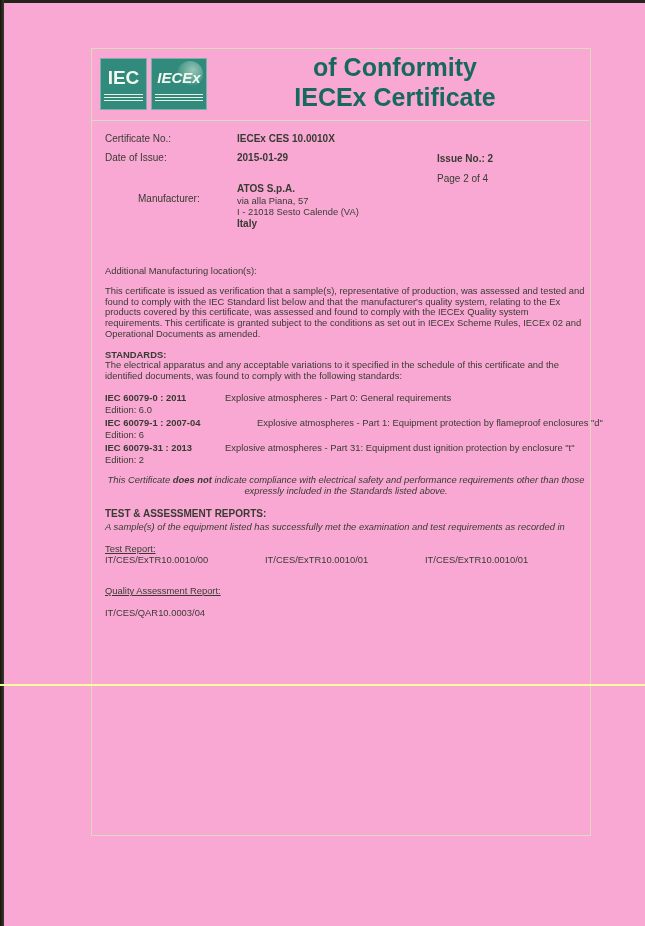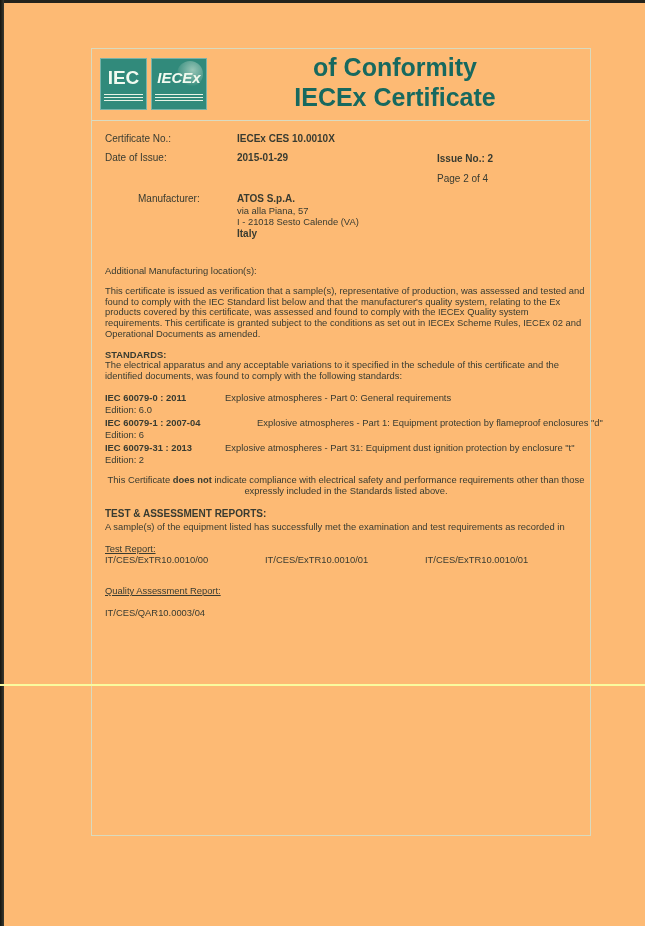--- a/index.html
+++ b/index.html
@@ -1,28 +1,28 @@
 <!DOCTYPE html>
 <html><head>
 <meta charset="utf-8">
 <style>
   html,body{margin:0;padding:0;}
   body{width:645px;height:926px;background:#e9ec4a;font-family:"Liberation Sans",sans-serif;}
-  .page{position:relative;width:645px;height:926px;background:#fdba74;overflow:hidden;}
+  .page{position:relative;width:645px;height:926px;background:#f9a8d4;overflow:hidden;}
   .edge-top{position:absolute;top:0;left:0;width:645px;height:3px;background:#23231c;}
   .edge-left{position:absolute;top:0;left:0;width:4px;height:926px;background:linear-gradient(to right,#15150f,#3a3a30);}
   .fold-line{position:absolute;left:0;top:684px;width:645px;height:2px;background:#f9fb9f;}
   .content-frame{position:absolute;left:91px;top:48px;width:498px;height:786px;border:1px solid #d9dabe;}
   .header-divider{position:absolute;left:92px;top:120px;width:497px;height:1px;background:#dadbc2;}
 
   .abs{position:absolute;}
   .txt{color:#383b31;font-size:10px;white-space:nowrap;}
   .small{font-size:9.4px;}
   .b{font-weight:bold;}
-  .i{}
+  .i{font-style:italic;}
   .u{text-decoration:underline;}
 
   
   .logos{position:absolute;left:100px;top:58px;display:flex;gap:4px;}
   .logo-box{width:47px;height:52px;background:#318a7b;position:relative;box-shadow:inset 0 0 0 1px rgba(255,255,255,.35);}
   .logo-box .brand{display:block;text-align:center;color:#f2faf0;font-weight:bold;margin-top:9px;}
   .iec .brand{font-size:19px;letter-spacing:0px;}
   .iecex{width:56px;}
   .iecex .brand{font-style:italic;font-size:15px;margin-top:11px;}
   .logo-lines{position:absolute;left:4px;right:4px;bottom:7px;height:9px;
@@ -64,21 +64,21 @@
 
   <div class="abs txt" style="left:105px;top:133px;">Certificate No.:</div>
   <div class="abs txt" style="left:237px;top:133px;font-weight:bold;">IECEx CES 10.0010X</div>
 
   <div class="abs txt" style="left:105px;top:152px;">Date of Issue:</div>
   <div class="abs txt b" style="left:237px;top:152px;">2015-01-29</div>
   <div class="abs txt b" style="left:437px;top:153px;">Issue No.: 2</div>
   <div class="abs txt" style="left:437px;top:173px;">Page 2 of 4</div>
 
   <div class="abs txt" style="left:105px;top:193px;padding-left:33px;">Manufacturer:</div>
-  <div class="abs" style="left:237px;top:193px;line-height:11.5px;">
+  <div class="abs" style="left:237px;top:183px;line-height:11.5px;">
     <div class="txt b">ATOS S.p.A.</div>
     <div class="txt small">via alla Piana, 57</div>
     <div class="txt small">I - 21018 Sesto Calende (VA)</div>
     <div class="txt b">Italy</div>
   </div>
 
   <div class="abs txt small" style="left:105px;top:265px;">Additional Manufacturing location(s):</div>
 
   <div class="abs para" style="left:105px;top:286px;width:482px;">This certificate is issued as verification that a sample(s), representative of production, was assessed and tested and found to comply with the IEC Standard list below and that the manufacturer's quality system, relating to the Ex products covered by this certificate, was assessed and found to comply with the IECEx Quality system requirements. This certificate is granted subject to the conditions as set out in IECEx Scheme Rules, IECEx 02 and Operational Documents as amended.</div>
 

